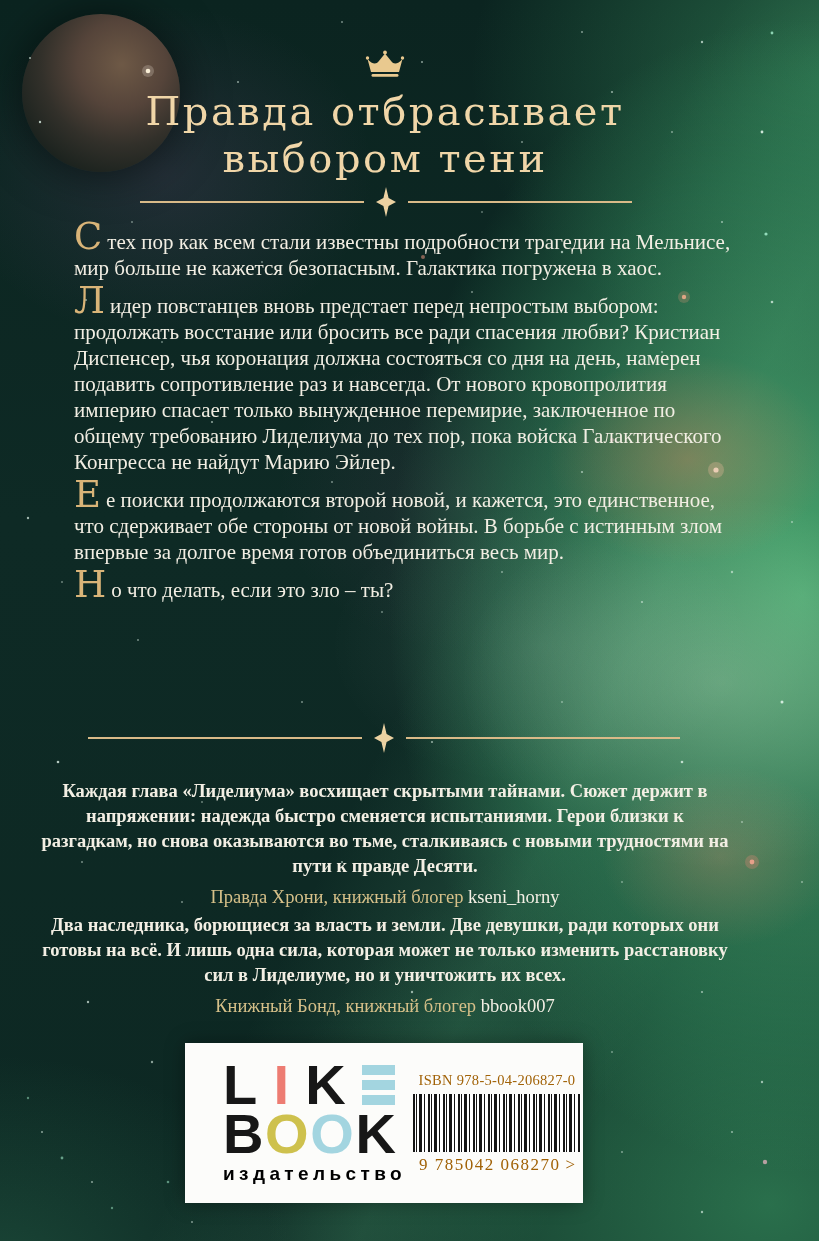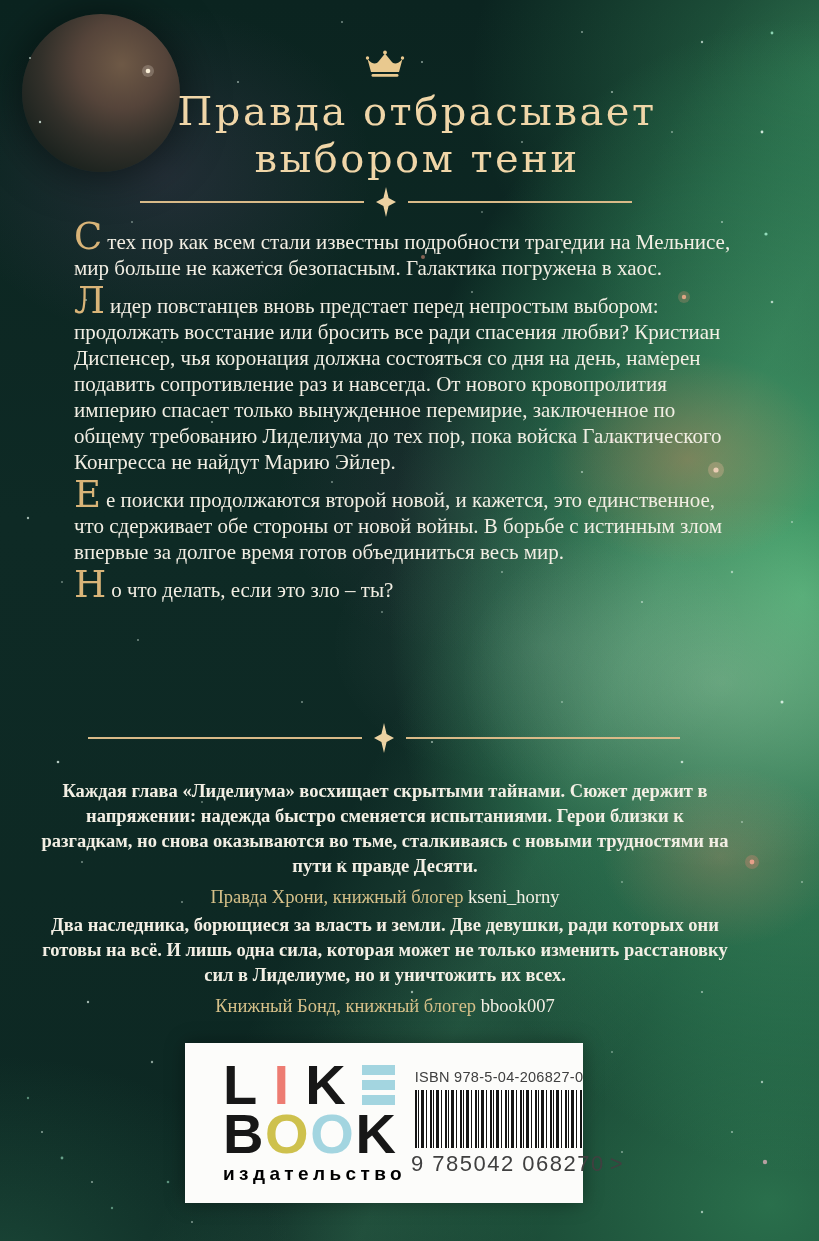--- a/index.html
+++ b/index.html
@@ -23,21 +23,21 @@
   .planet{
     position:absolute;left:22px;top:14px;width:158px;height:158px;border-radius:50%;
     background:radial-gradient(circle at 63% 32%, #6e5946 0%, #55443a 30%, #32302a 55%, #17201c 82%, #101a16 100%);
     box-shadow:0 0 46px rgba(0,0,0,.55);
   }
   .stars{position:absolute;inset:0;}
   .content{position:absolute;inset:0;}
   .crown{position:absolute;left:0;top:50px;width:770px;text-align:center;}
   .title{
     position:absolute;left:0;top:88px;width:770px;margin:0;text-align:center;
-    font:400 40px/47px "DejaVu Serif",serif;letter-spacing:2.5px;color:#f0d6a8;padding-left:32px;
+    font:400 40px/47px "DejaVu Serif",serif;letter-spacing:2.5px;color:#f0d6a8;
   }
   .divider{position:absolute;display:flex;align-items:center;gap:12px;}
   .divider .dline{flex:1;height:2px;background:#d9ba88;}
   .divider .dstar{
     width:20px;height:30px;background:#ecd2a2;flex:0 0 auto;
     clip-path:polygon(50% 0%,63% 37%,100% 50%,63% 63%,50% 100%,37% 63%,0% 50%,37% 37%);
   }
   .divider.d1{left:140px;width:492px;top:187px;}
   .divider.d2{left:88px;width:592px;top:723px;}
   .synopsis{position:absolute;left:74px;top:229px;width:664px;color:#f2eee3;
@@ -61,29 +61,29 @@
   .logo{margin-left:38px;width:172px;flex:0 0 auto;font-family:"Liberation Sans",sans-serif;}
   .logo-row{display:flex;justify-content:space-between;align-items:flex-end;height:44px;
     font-weight:900;font-size:56px;line-height:41px;color:#171717;letter-spacing:-1px;}
   .logo-row + .logo-row{margin-top:5px;}
   .c-coral{color:#ed7c72;}
   .c-olive{color:#cec14d;}
   .c-blue{color:#a3d5e0;}
   .e-bars{display:flex;flex-direction:column;justify-content:space-between;width:33px;height:40px;align-self:flex-end;}
   .e-bars i{display:block;height:10px;background:#a3d5e0;}
   .logo-sub{margin-top:9px;font-weight:700;font-size:19px;letter-spacing:4.4px;color:#000000;white-space:nowrap;}
-  .barcode{margin-left:16px;width:176px;text-align:center;font-family:Liberation Sans, sans-serif;color:#404040;}
+  .barcode{margin-left:16px;width:176px;text-align:center;font-family:Liberation Serif, serif;color:#a16207;}
   .isbn{font-size:14.5px;letter-spacing:.3px;margin-bottom:5px;white-space:nowrap;}
   .bars{
     height:58px;width:168px;margin:0 auto;
     background:repeating-linear-gradient(90deg,
       #141414 0 2px,#fff 2px 3px,#141414 3px 4px,#fff 4px 6px,
       #141414 6px 9px,#fff 9px 11px,#141414 11px 12px,#fff 12px 15px);
   }
-  .digits{margin-top:3px;font-size:22px;letter-spacing:1.5px;white-space:nowrap;}
+  .digits{margin-top:3px;font-size:17px;letter-spacing:1.5px;white-space:nowrap;}
   .digits .arrow{margin-left:5px;letter-spacing:0;}
 </style>
 </head>
 <body>
 
 <div class="cover">
 
   <div class="planet"></div>
 
   <svg class="stars" width="819" height="1241" viewBox="0 0 819 1241">

